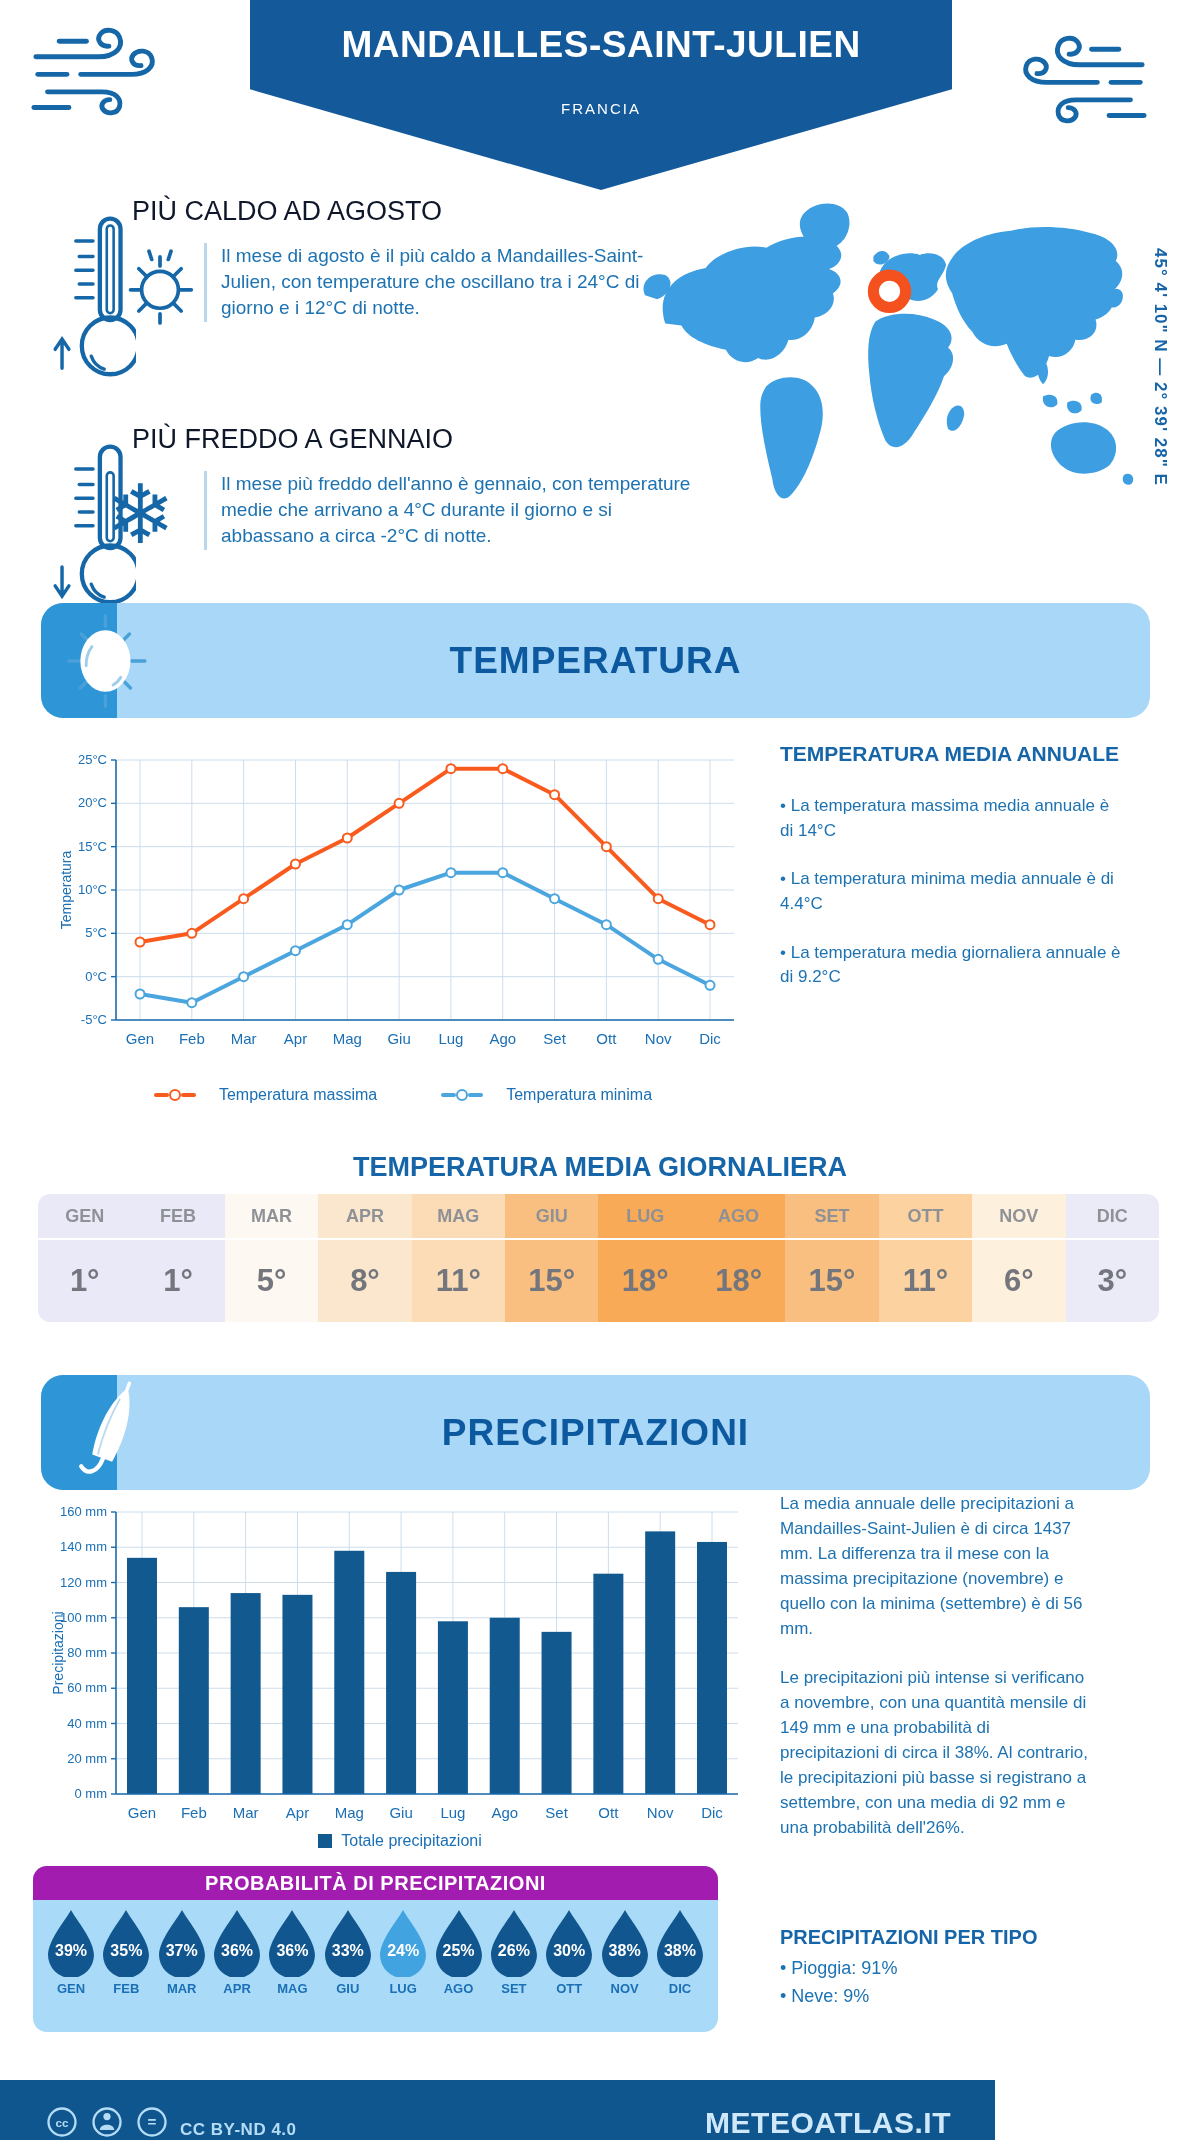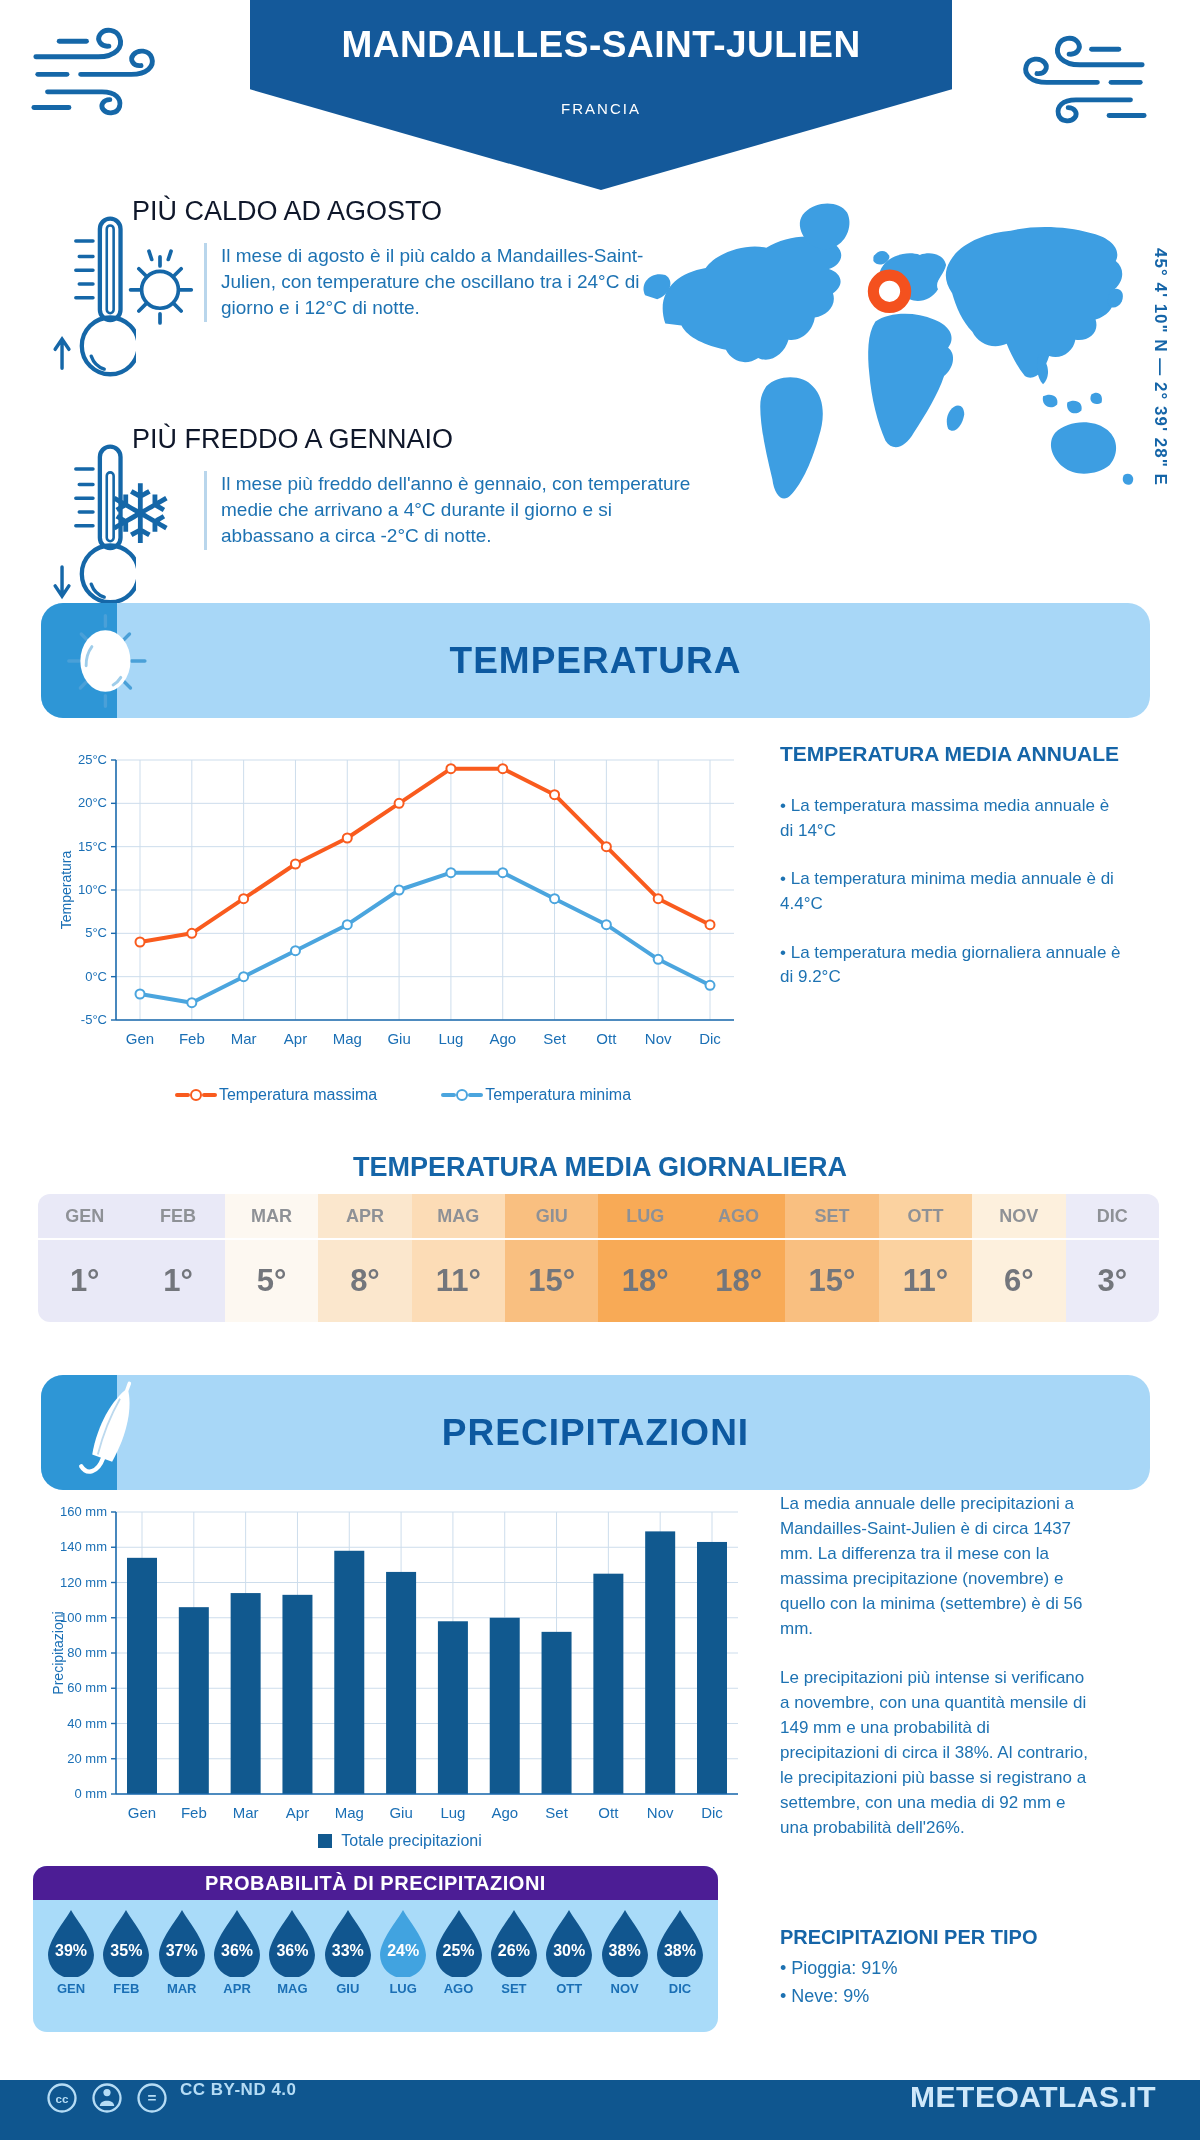--- a/index.html
+++ b/index.html
@@ -23,46 +23,46 @@
   .banner .sq{position:absolute;left:0;top:0;width:76px;height:115px;border-radius:22px 0 0 22px;background:#2e96d6;}
   .banner h2{margin:0;text-align:center;line-height:115px;font-size:37px;font-weight:bold;color:#0d59a0;letter-spacing:1px;}
   .bansvg{position:absolute;left:22px;top:5px;width:106px;height:106px;}
   
   .col-h{font-size:21px;font-weight:bold;color:#1565a8;text-align:right;}
   .bullets div{margin-bottom:24px;font-size:17px;color:#1d72b2;line-height:1.45;}
   .bullets div::before{content:"• ";}
   .ptext p{margin:0 0 24px 0;font-size:17px;color:#1d72b2;line-height:1.47;}
   
   .tlegend{display:flex;justify-content:center;gap:64px;align-items:center;}
-  .legitem{display:flex;align-items:center;gap:2px;font-size:16px;color:#1a6fb5;}
+  .legitem{display:flex;align-items:center;gap:23px;font-size:16px;color:#1a6fb5;}
   .seg{width:15px;height:4px;border-radius:2px;}
   .dot{width:8px;height:8px;border-radius:50%;background:#fff;border:2px solid;}
   .blegend{display:flex;justify-content:center;gap:9px;align-items:center;font-size:16px;color:#1a6fb5;}
   .bsq{width:14px;height:14px;}
   
   #dheading{left:0;top:1152px;width:1200px;text-align:center;font-size:27px;font-weight:bold;color:#1565a8;}
   #dtable{left:38px;top:1194px;width:1121px;border-radius:12px;overflow:hidden;
           display:grid;grid-template-columns:repeat(12,1fr);}
   .dh{height:44px;line-height:44px;text-align:center;font-size:18px;font-weight:bold;color:#8e9196;border-bottom:2px solid #fff;}
   .dv{height:82px;display:flex;align-items:center;justify-content:center;font-size:31px;font-weight:bold;color:#73767c;}
   
   #prob-card{left:33px;top:1866px;width:685px;height:166px;border-radius:14px;background:#a9dbf9;}
-  #prob-head{height:34px;border-radius:14px 14px 0 0;background:#4c1d95;color:#fff;text-align:center;
+  #prob-head{height:34px;border-radius:14px 14px 0 0;background:#a21caf;color:#fff;text-align:center;
              line-height:34px;font-size:20px;font-weight:bold;letter-spacing:.5px;}
   #drops{display:flex;justify-content:space-between;padding:9px 14px 0 14px;}
   .dropcol{width:48px;text-align:center;}
   .drop{position:relative;width:48px;height:68px;}
   .drop svg{width:48px;height:68px;display:block;}
   .pct{position:absolute;left:0;top:33px;width:100%;text-align:center;font-size:16px;font-weight:bold;color:#fff;}
   .dmon{display:block;margin-top:4px;font-size:13px;font-weight:bold;color:#1a6fb5;}
   
   .tipo div{margin-bottom:7px;font-size:18px;color:#1d72b2;}
   .tipo div::before{content:"• ";}
   
-  #footer{left:0;top:2080px;width:1200px;height:60px;background:#0f568f;display:flex;align-items:flex-start;padding:0 44px;box-sizing:border-box;}
+  #footer{left:0;top:2080px;width:995px;height:60px;background:#0f568f;display:flex;align-items:flex-end;padding:0 44px;box-sizing:border-box;}
   #cc-group{display:flex;align-items:center;gap:9px;}
   #cc-label{margin-left:10px;font-size:17px;font-weight:bold;color:#b5dcf5;letter-spacing:.5px;}
   #brand{margin-left:auto;font-size:30px;font-weight:bold;color:#cfe8fa;letter-spacing:.5px;}
   .chartbox svg{display:block;}
 </style>
 </head>
 <body>
 
 <div id="page">
 

